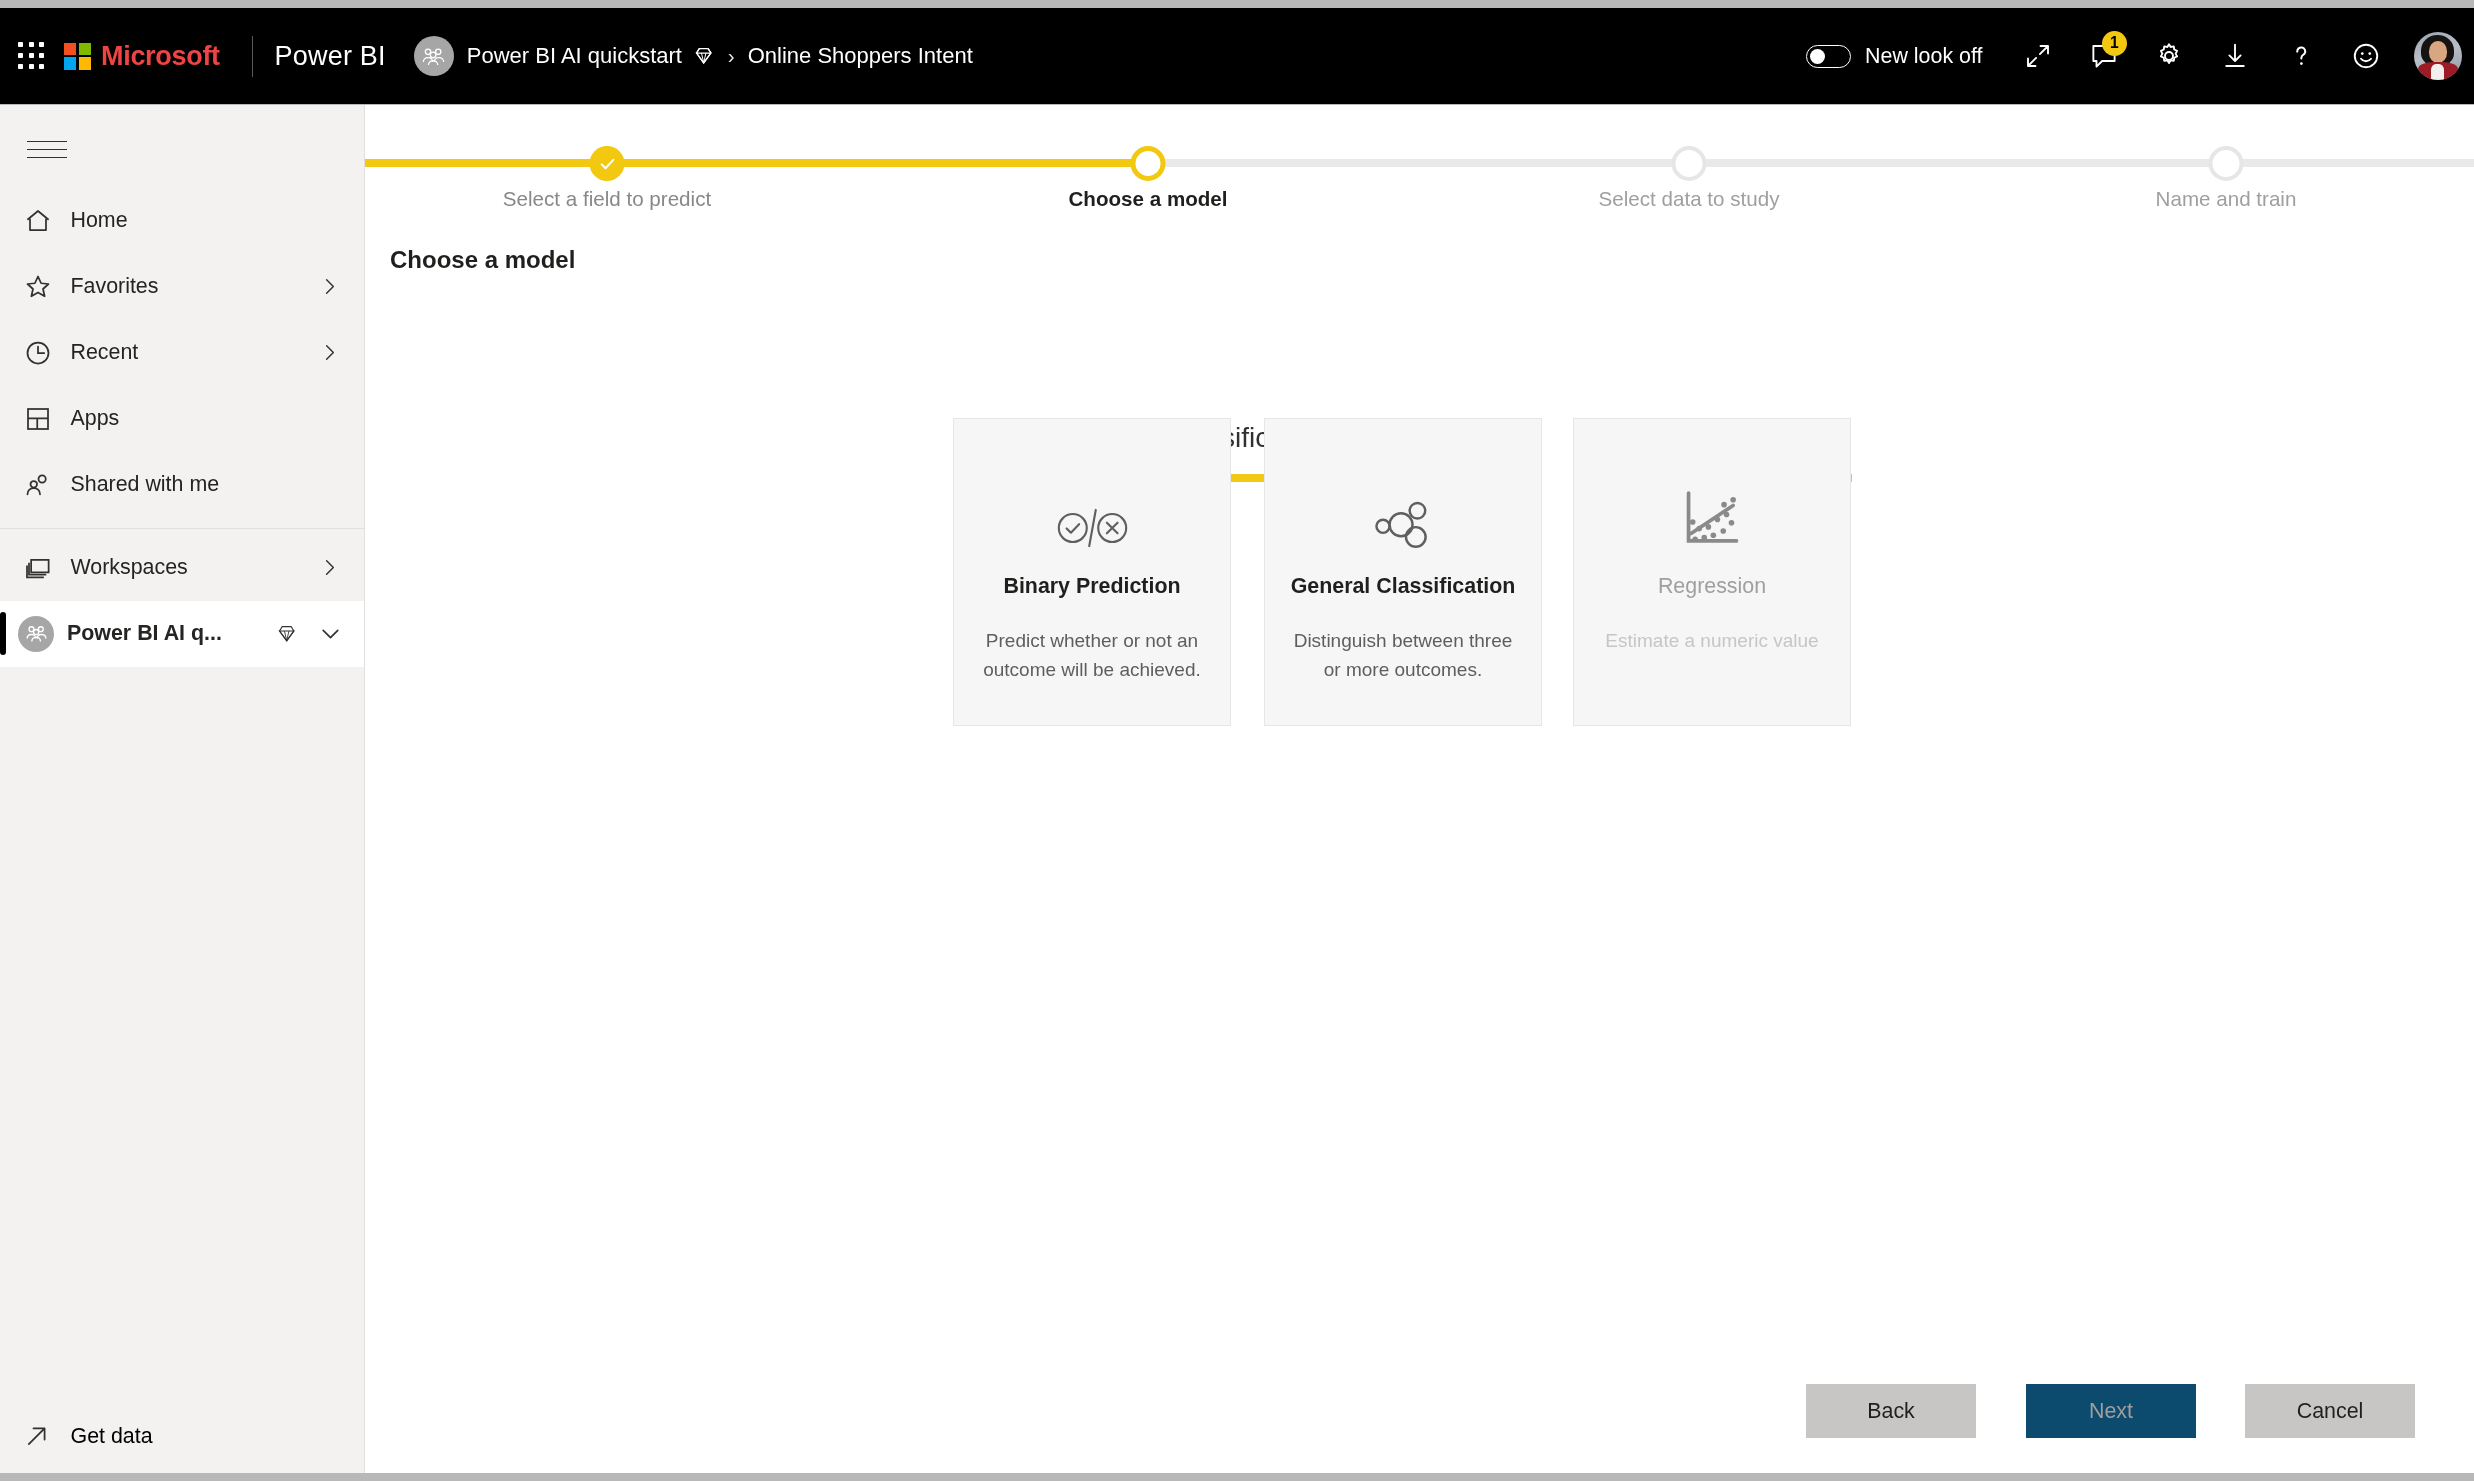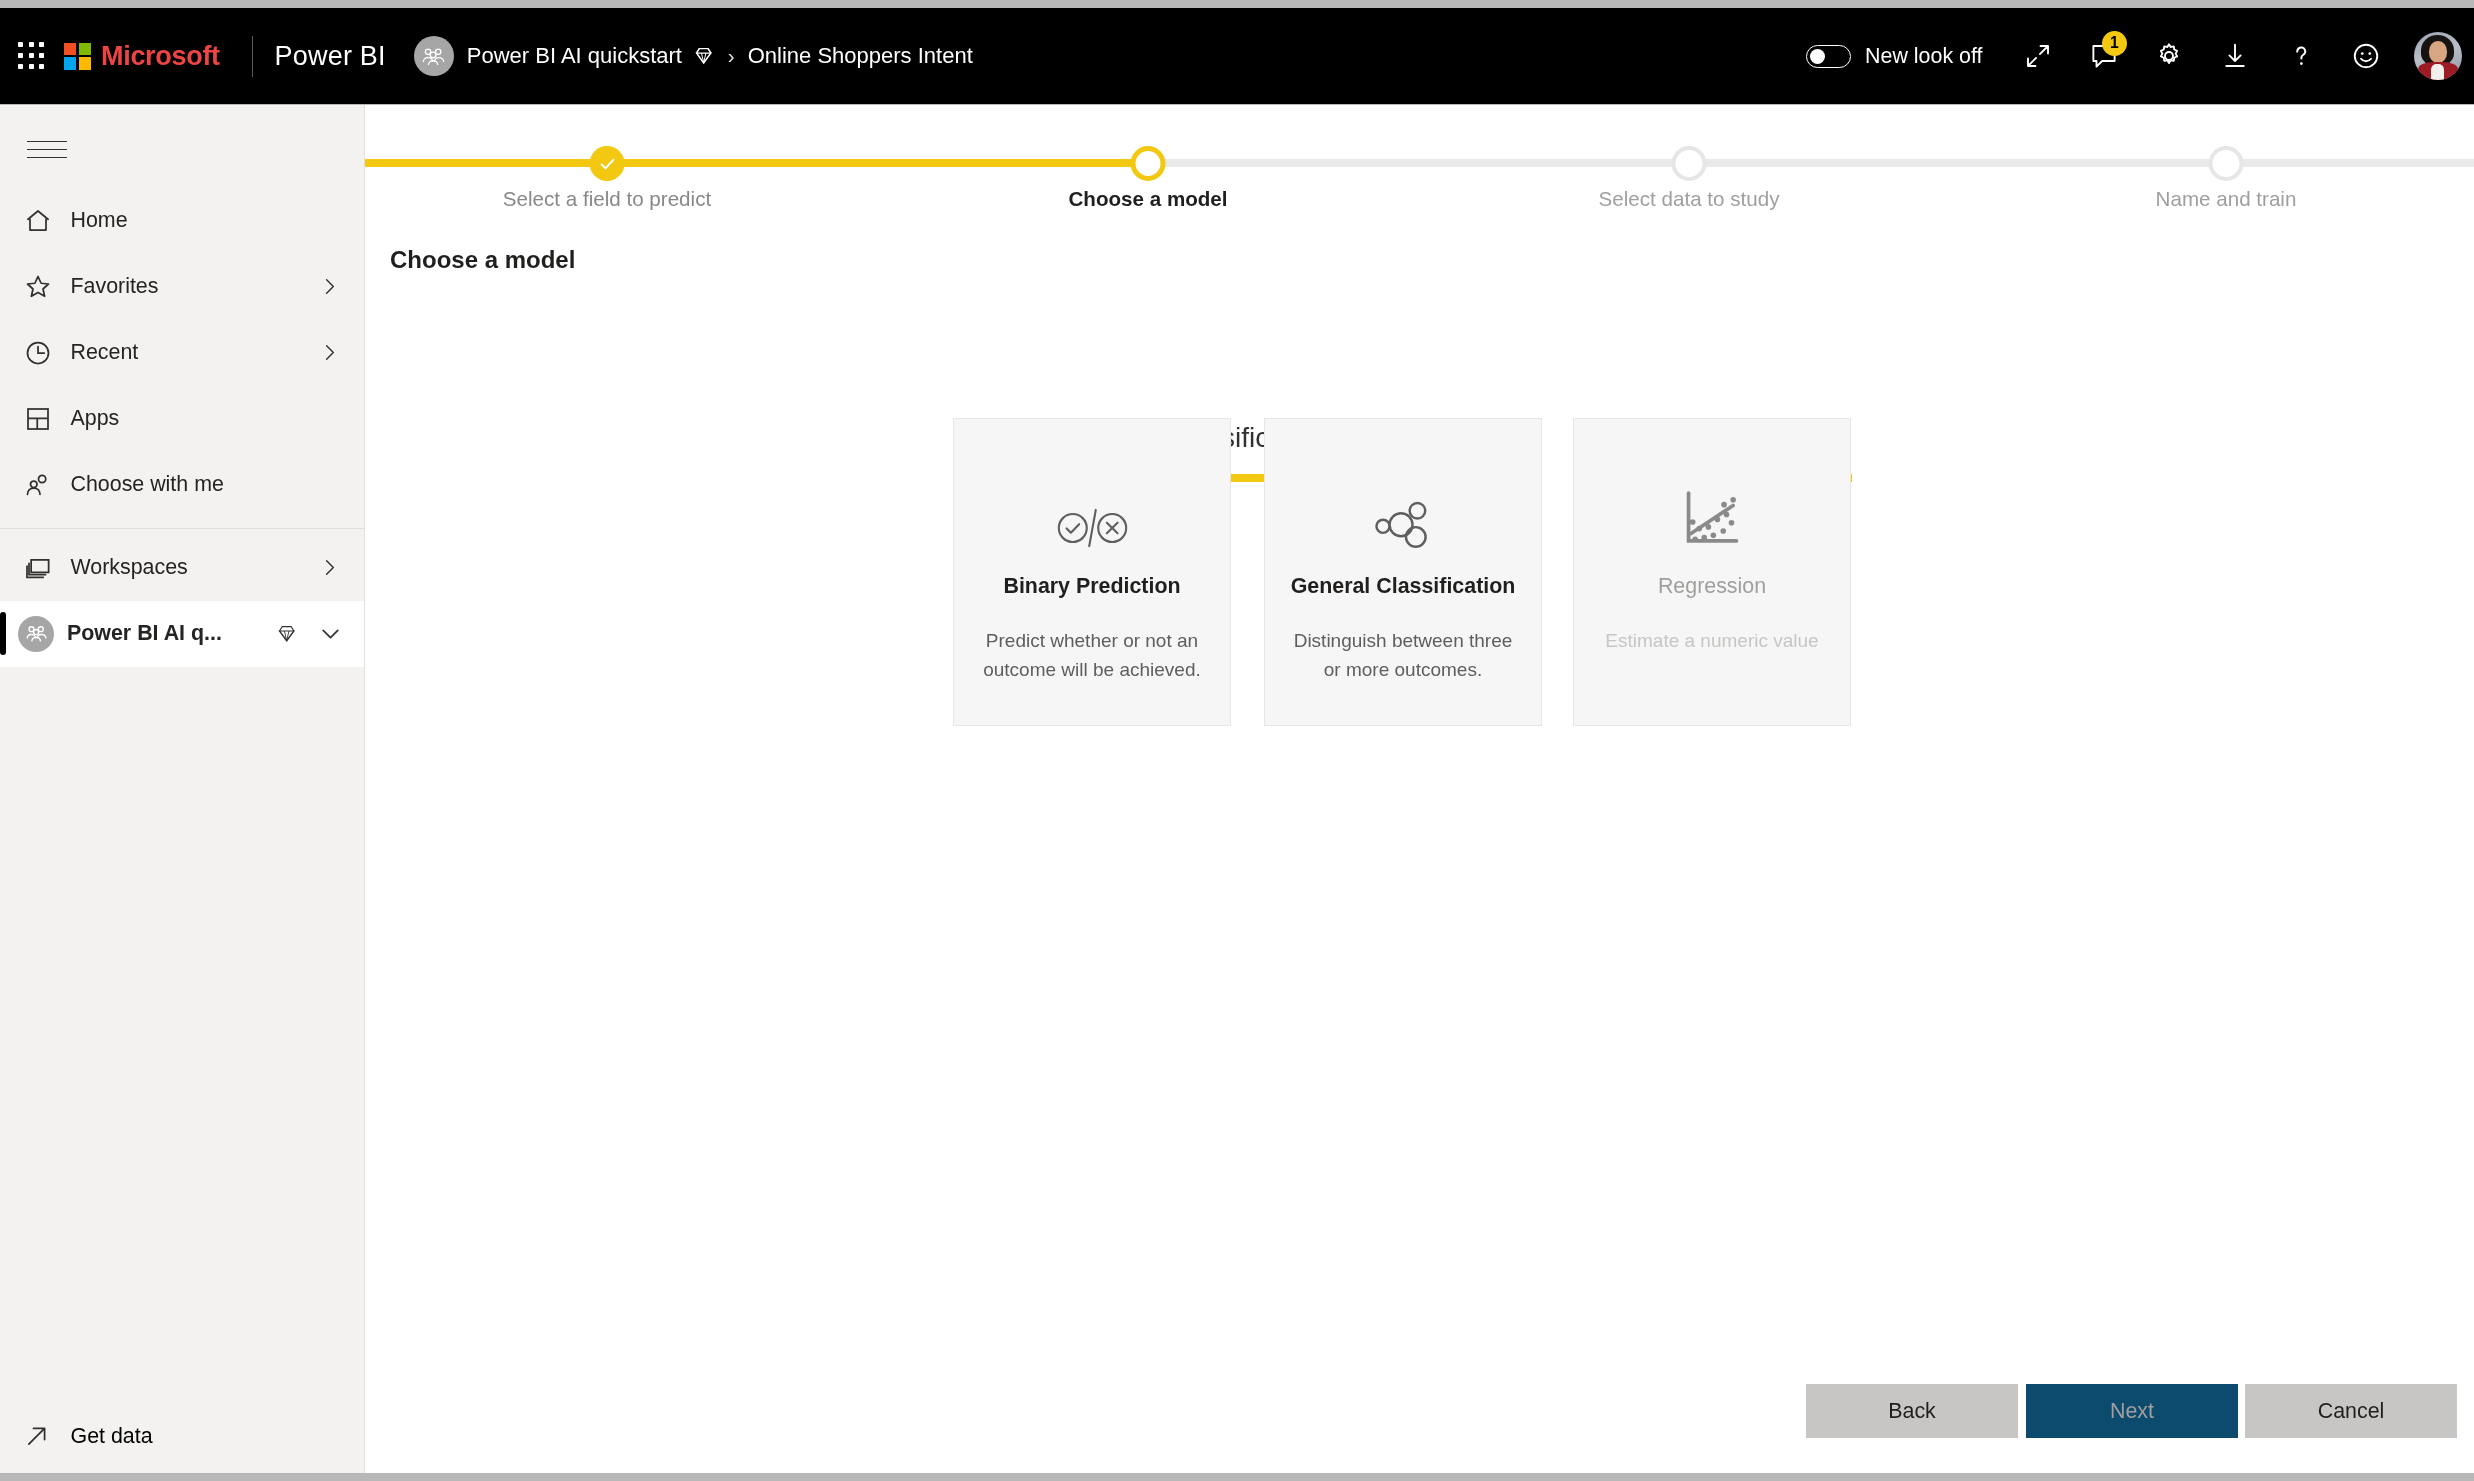--- a/index.html
+++ b/index.html
@@ -228,21 +228,21 @@
   .card.disabled { cursor:default; }
   .card-icon { height:99px; display:flex; align-items:flex-end; justify-content:center; margin-top: 33px; }
   .card-title { font-size:21.4px; font-weight:700; color:#201f1e; margin-top:23px; text-align:center; }
   .card-title.dim { color:#a19f9d; font-weight:400; }
   .card-desc { font-size:19px; color:#605e5c; margin-top:28px; text-align:center; line-height:1.5; padding: 0 21.4px; }
   .card-desc.dim { color:#c8c6c4; }
 
   
   .btn {
     position:absolute; bottom: 35px;
-    height: 54px; width: 212px;
+    height: 54px; width: 170px;
     display:flex; align-items:center; justify-content:center;
     font-size:21.4px; color:#201f1e;
     background:#c8c6c4; border:none; cursor:pointer;
     font-family:"Liberation Sans", sans-serif;
   }
   .btn.disabled { background:#0c4a6e; color:#a19f9d; cursor:default; }
 </style>
 </head>
 <body>
 
@@ -420,21 +420,21 @@
     </div>
 
     <div class="nav-item">
       <span class="nav-ico">
         <svg width="30" height="30" viewBox="0 0 24 24">
           <circle cx="15.3" cy="7.2" r="2.9" fill="none" stroke="#323130" stroke-width="1.4"></circle>
           <circle cx="8.6" cy="11.4" r="2.6" fill="none" stroke="#323130" stroke-width="1.4"></circle>
           <path d="M3.6 19.4c0-3 2.3-5 5-5s5 2 5 5" fill="none" stroke="#323130" stroke-width="1.4" stroke-linecap="round"></path>
         </svg>
       </span>
-      <span class="nav-label">Choose with me</span>
+      <span class="nav-label">Shared with me</span>
     </div>
 
     <div class="nav-sep"></div>
 
     <div class="nav-item">
       <span class="nav-ico">
         <svg width="30" height="30" viewBox="0 0 24 24">
           <rect x="6.5" y="5.5" width="14" height="10" fill="none" stroke="#323130" stroke-width="1.4"></rect>
           <path d="M4.8 7.8v9.4h13.8" fill="none" stroke="#323130" stroke-width="1.4"></path>
           <path d="M3.2 10v9.4h13.5" fill="none" stroke="#323130" stroke-width="1.4"></path>

